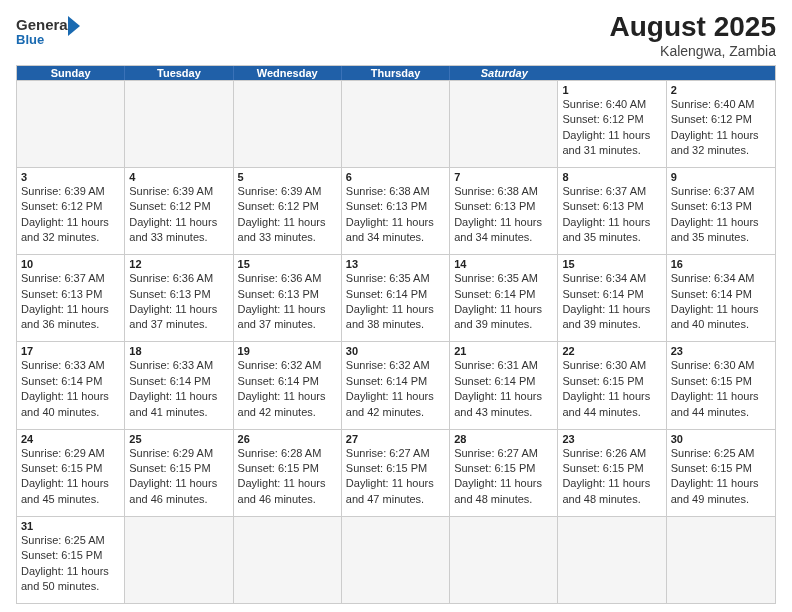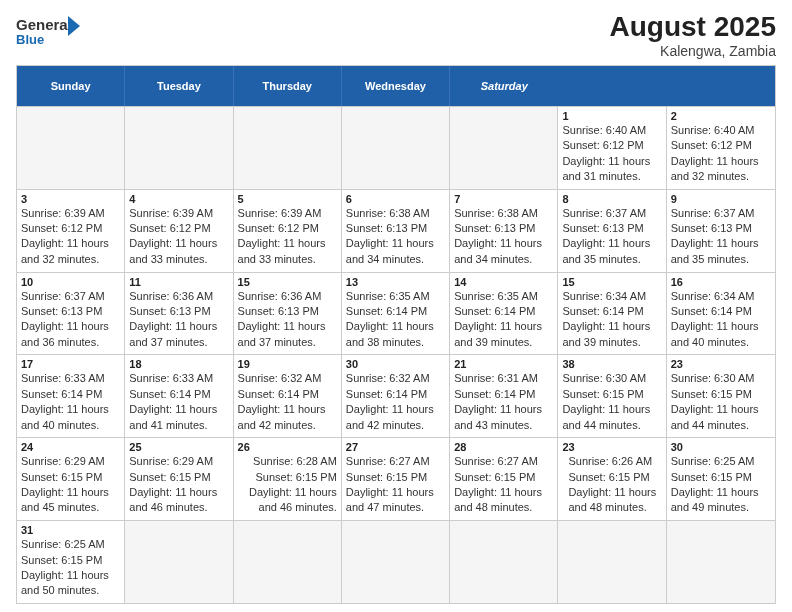--- a/index.html
+++ b/index.html
@@ -50,21 +50,21 @@
     .cal-header-row {
       display: grid;
       grid-template-columns: repeat(7, 1fr);
       background: #2060a8;
     }
     .cal-header-cell {
       color: #fff;
       font-size: 11px;
       font-weight: bold;
       text-align: center;
-      padding: 14px 2px;
+      padding: 1px 2px;
       border-right: 1px solid #3a72b8;
     }
     .cal-header-cell:last-child { border-right: none; font-style: italic; }
     .cal-body {
       display: flex;
       flex-direction: column;
       flex: 1;
     }
     .cal-row {
       display: grid;
@@ -117,22 +117,22 @@
     <div class="title-block">
       <div class="month-year">August 2025</div>
       <div class="location">Kalengwa, Zambia</div>
     </div>
   </div>
 
   <div class="calendar">
     <div class="cal-header-row">
     <div class="cal-header-cell">Sunday</div>
         <div class="cal-header-cell">Tuesday</div>
+        <div class="cal-header-cell">Wednesday</div>
         <div class="cal-header-cell">Thursday</div>
-        <div class="cal-header-cell">Wednesday</div>
         <div class="cal-header-cell">Saturday</div>
       </div>
     <div class="cal-body">
     <div class="cal-row">
           <div class="cal-cell empty"></div>
           <div class="cal-cell empty"></div>
           <div class="cal-cell empty"></div>
           <div class="cal-cell empty"></div>
           <div class="cal-cell empty"></div>
           <div class="cal-cell">
@@ -203,21 +203,21 @@
         </div>
         <div class="cal-row">
           <div class="cal-cell">
             <span class="day-num">10</span>
             <div class="day-info" style="white-space: pre-line;">Sunrise: 6:37 AM
 Sunset: 6:13 PM
 Daylight: 11 hours
 and 36 minutes.</div>
           </div>
           <div class="cal-cell">
-            <span class="day-num">11</span>
+            <span class="day-num">12</span>
             <div class="day-info" style="white-space: pre-line;">Sunrise: 6:36 AM
 Sunset: 6:13 PM
 Daylight: 11 hours
 and 37 minutes.</div>
           </div>
           <div class="cal-cell">
             <span class="day-num">15</span>
             <div class="day-info" style="white-space: pre-line;">Sunrise: 6:36 AM
 Sunset: 6:13 PM
 Daylight: 11 hours
@@ -282,21 +282,21 @@
 and 42 minutes.</div>
           </div>
           <div class="cal-cell">
             <span class="day-num">21</span>
             <div class="day-info" style="white-space: pre-line;">Sunrise: 6:31 AM
 Sunset: 6:14 PM
 Daylight: 11 hours
 and 43 minutes.</div>
           </div>
           <div class="cal-cell">
-            <span class="day-num">38</span>
+            <span class="day-num">22</span>
             <div class="day-info" style="white-space: pre-line;">Sunrise: 6:30 AM
 Sunset: 6:15 PM
 Daylight: 11 hours
 and 44 minutes.</div>
           </div>
           <div class="cal-cell">
             <span class="day-num">23</span>
             <div class="day-info" style="white-space: pre-line;">Sunrise: 6:30 AM
 Sunset: 6:15 PM
 Daylight: 11 hours
@@ -313,42 +313,42 @@
           </div>
           <div class="cal-cell">
             <span class="day-num">25</span>
             <div class="day-info" style="white-space: pre-line;">Sunrise: 6:29 AM
 Sunset: 6:15 PM
 Daylight: 11 hours
 and 46 minutes.</div>
           </div>
           <div class="cal-cell">
             <span class="day-num">26</span>
-            <div class="day-info" style="white-space: pre-line; text-align: right;">Sunrise: 6:28 AM
+            <div class="day-info" style="white-space: pre-line;">Sunrise: 6:28 AM
 Sunset: 6:15 PM
 Daylight: 11 hours
 and 46 minutes.</div>
           </div>
           <div class="cal-cell">
             <span class="day-num">27</span>
             <div class="day-info" style="white-space: pre-line;">Sunrise: 6:27 AM
 Sunset: 6:15 PM
 Daylight: 11 hours
 and 47 minutes.</div>
           </div>
           <div class="cal-cell">
             <span class="day-num">28</span>
             <div class="day-info" style="white-space: pre-line;">Sunrise: 6:27 AM
 Sunset: 6:15 PM
 Daylight: 11 hours
 and 48 minutes.</div>
           </div>
           <div class="cal-cell">
             <span class="day-num">23</span>
-            <div class="day-info" style="white-space: pre-line; margin-left: 6px;">Sunrise: 6:26 AM
+            <div class="day-info" style="white-space: pre-line;">Sunrise: 6:26 AM
 Sunset: 6:15 PM
 Daylight: 11 hours
 and 48 minutes.</div>
           </div>
           <div class="cal-cell">
             <span class="day-num">30</span>
             <div class="day-info" style="white-space: pre-line;">Sunrise: 6:25 AM
 Sunset: 6:15 PM
 Daylight: 11 hours
 and 49 minutes.</div>

